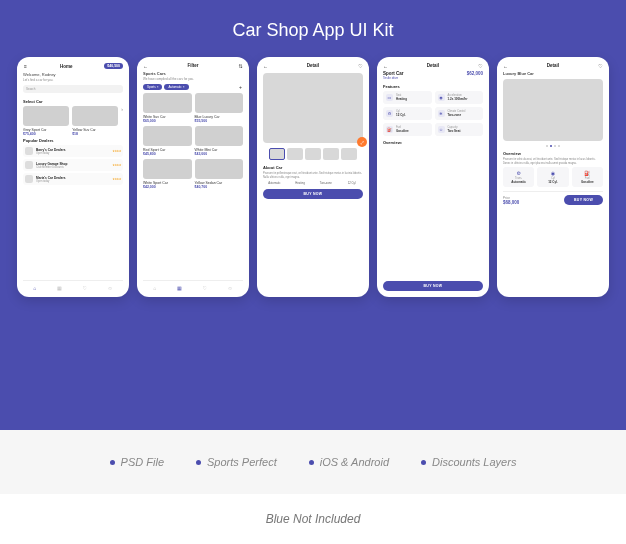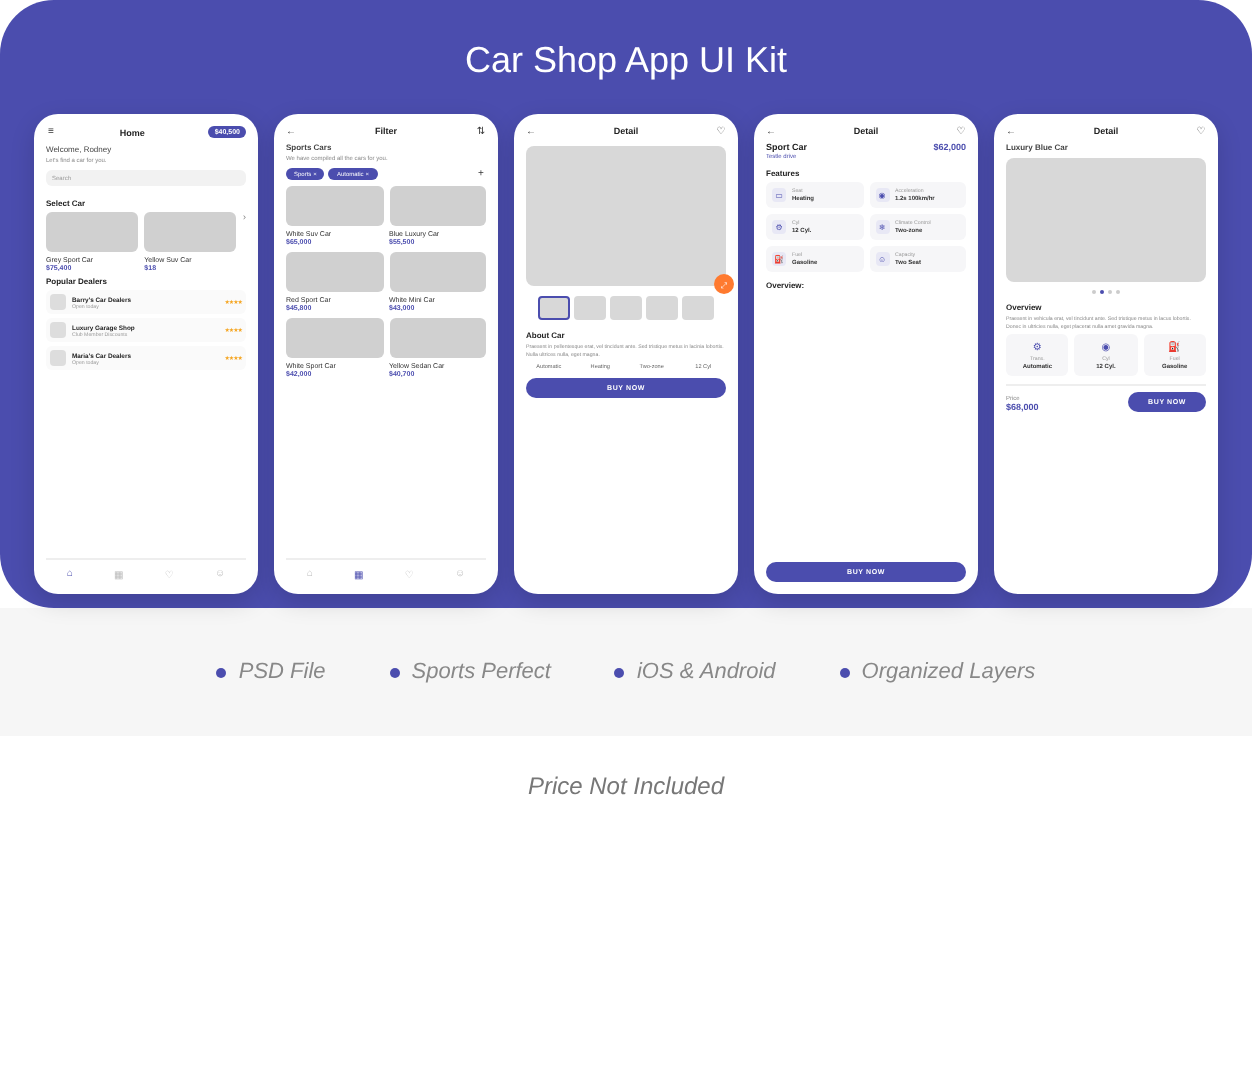--- a/index.html
+++ b/index.html
@@ -1,17 +1,17 @@
 <!DOCTYPE html>
 <html><head>
 <meta charset="utf-8">
 <style>
 * { margin: 0; padding: 0; box-sizing: border-box; }
 body { width: 626px; height: 544px; font-family: -apple-system, Helvetica, Arial, sans-serif; background: #fff; overflow: hidden; }
-.hero { background: #4b4dae; height: 304px; padding: 20px 16px 0; position: relative; border-radius: 27px; }
+.hero { background: #4b4dae; height: 430px; padding: 20px 16px 0; position: relative; }
 .hero-title { color: #fff; text-align: center; font-size: 18px; font-weight: 500; margin-bottom: 16px; }
 .phones { display: flex; gap: 8px; justify-content: center; }
 .phone { width: 112px; height: 240px; background: #fff; border-radius: 12px; padding: 6px; font-size: 4px; color: #222; display: flex; flex-direction: column; overflow: hidden; box-shadow: 0 4px 12px rgba(0,0,0,0.15); }
 .ph-header { display: flex; align-items: center; justify-content: space-between; margin-bottom: 3px; }
 .ph-title { font-size: 4.5px; font-weight: 600; }
 .ic { width: 5px; height: 5px; display: flex; align-items: center; justify-content: center; font-size: 5px; color: #333; }
 .badge-price { background: #4b4dae; color: #fff; border-radius: 3px; padding: 1px 3px; font-size: 3.5px; font-weight: 600; }
 .sub { font-size: 4px; color: #444; margin-bottom: 1px; }
 .hint { font-size: 3px; color: #888; margin-bottom: 3px; }
 .search { background: #f2f2f2; border-radius: 3px; padding: 2px 3px; font-size: 3px; color: #999; margin-bottom: 4px; }
@@ -340,18 +340,18 @@
     <div class="bullet">
         <span class="bdot"></span>
         <span>Sports Perfect</span>
       </div>
     <div class="bullet">
         <span class="bdot"></span>
         <span>iOS &amp; Android</span>
       </div>
     <div class="bullet">
         <span class="bdot"></span>
-        <span>Organized Layers</span>
+        <span>Discounts Layers</span>
       </div>
   </div>
 </div>
 
-<div class="footer">Price Not Included</div>
+<div class="footer">Blue Not Included</div>
 
 </body></html>

